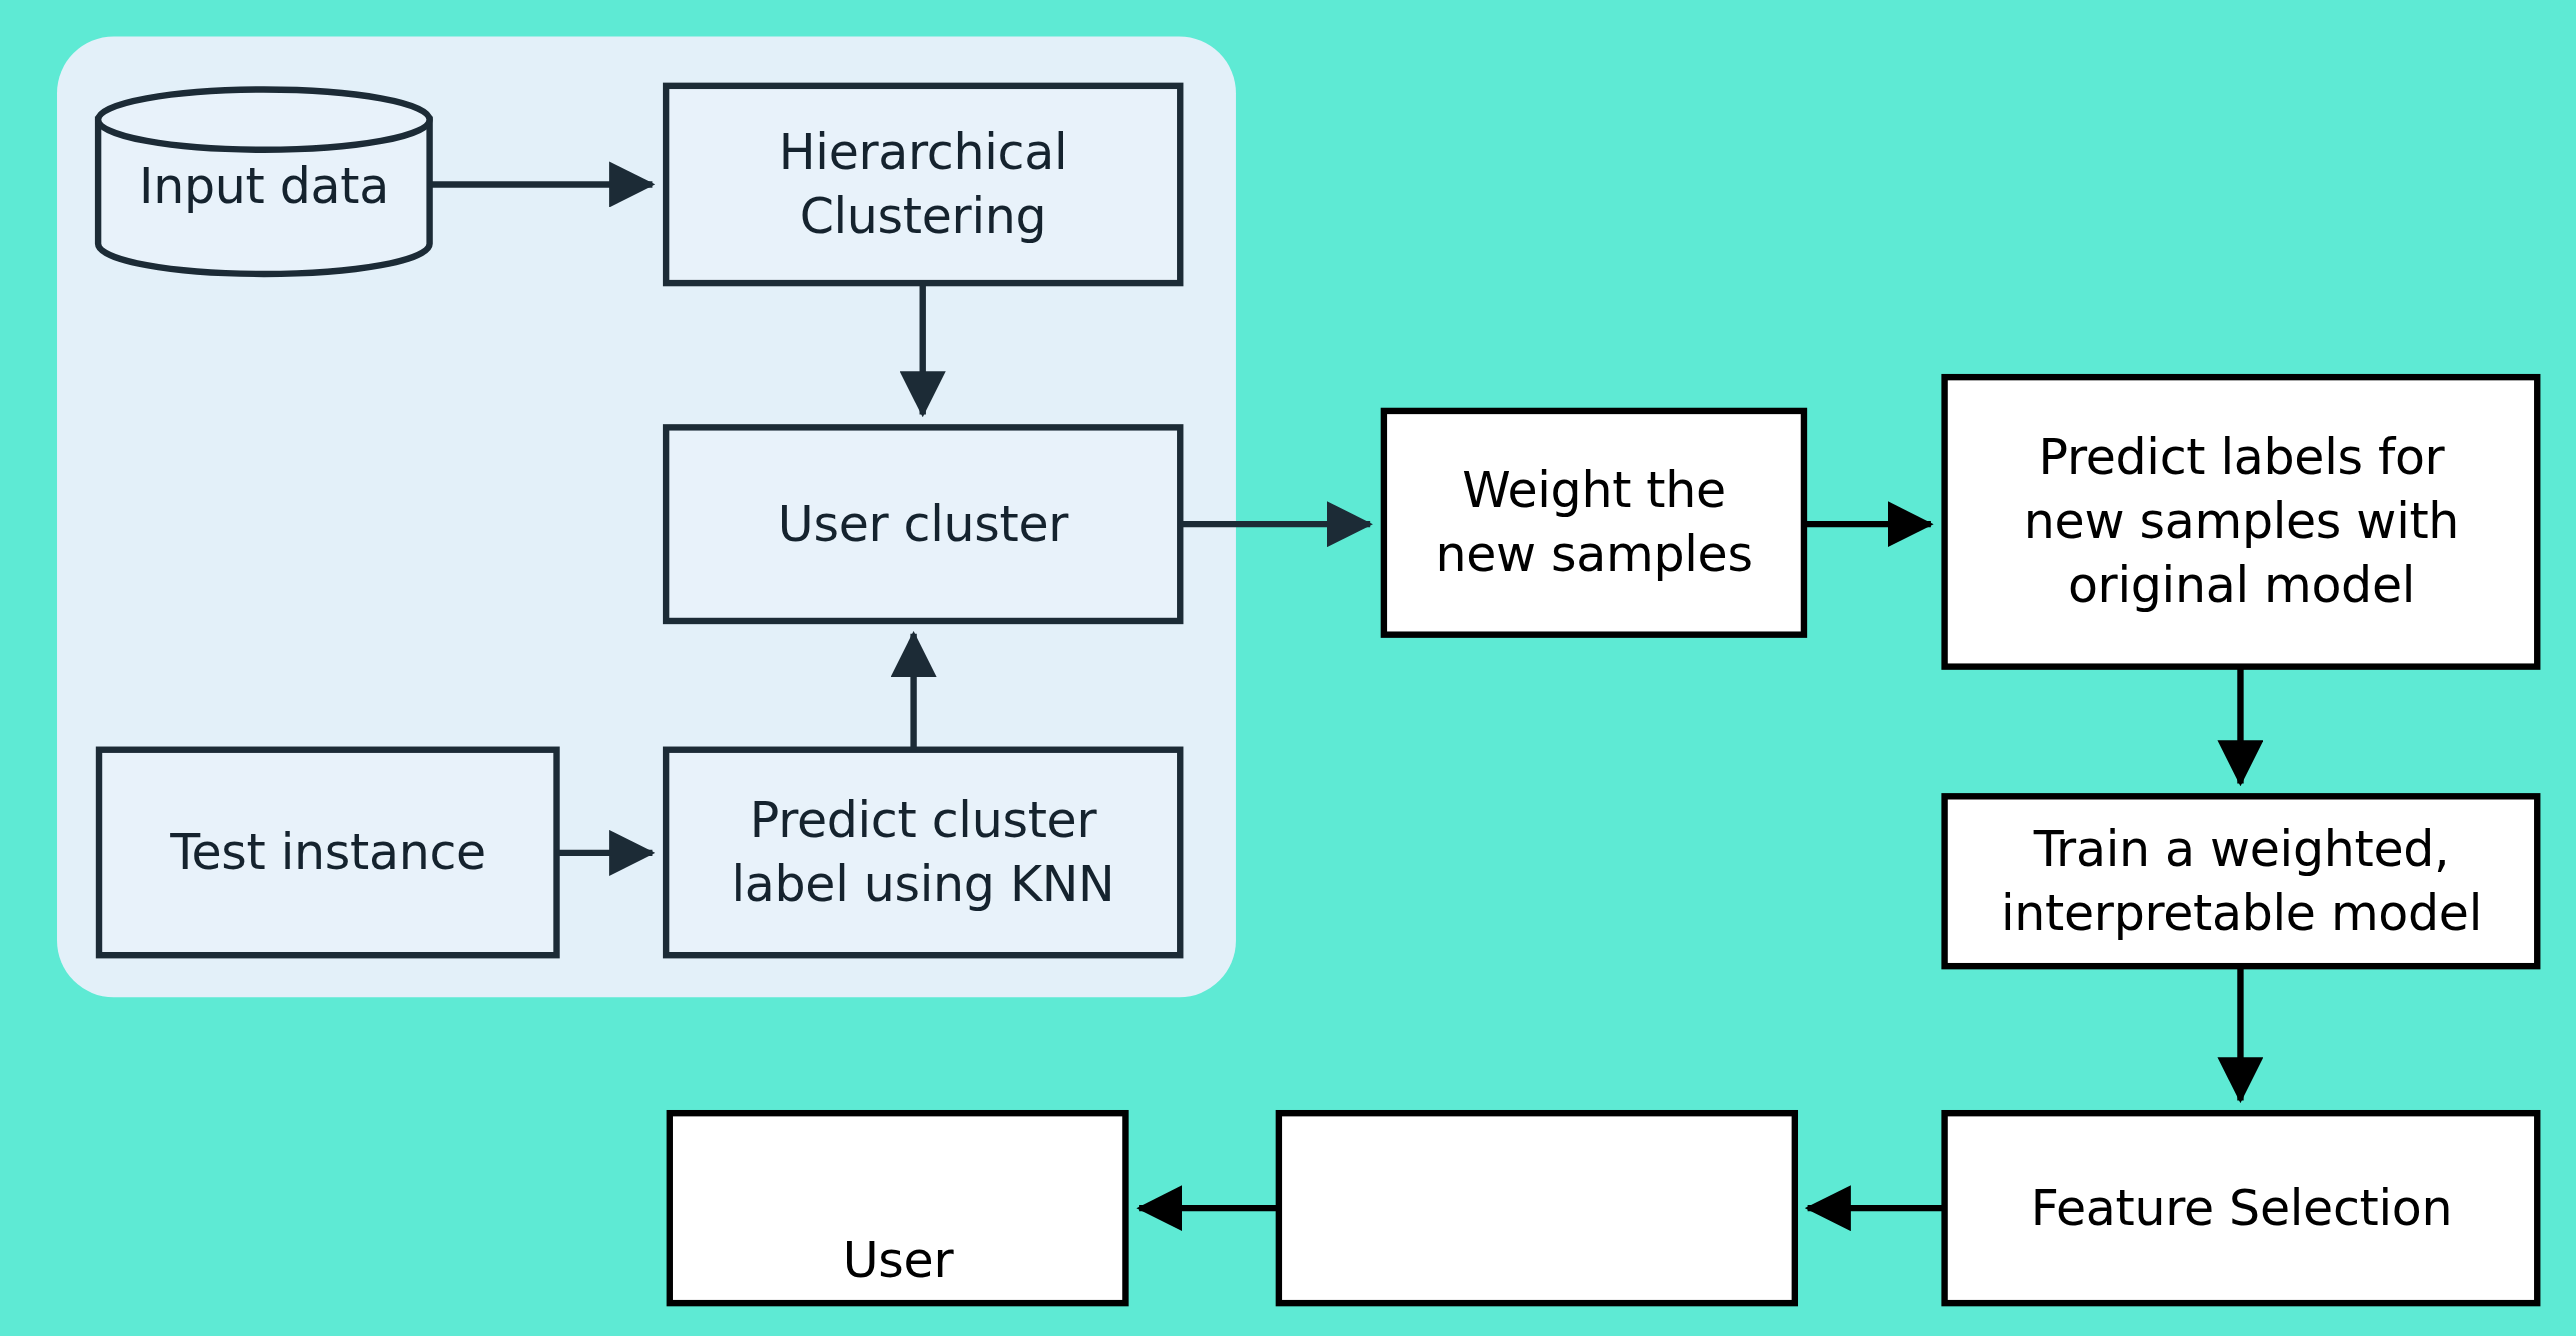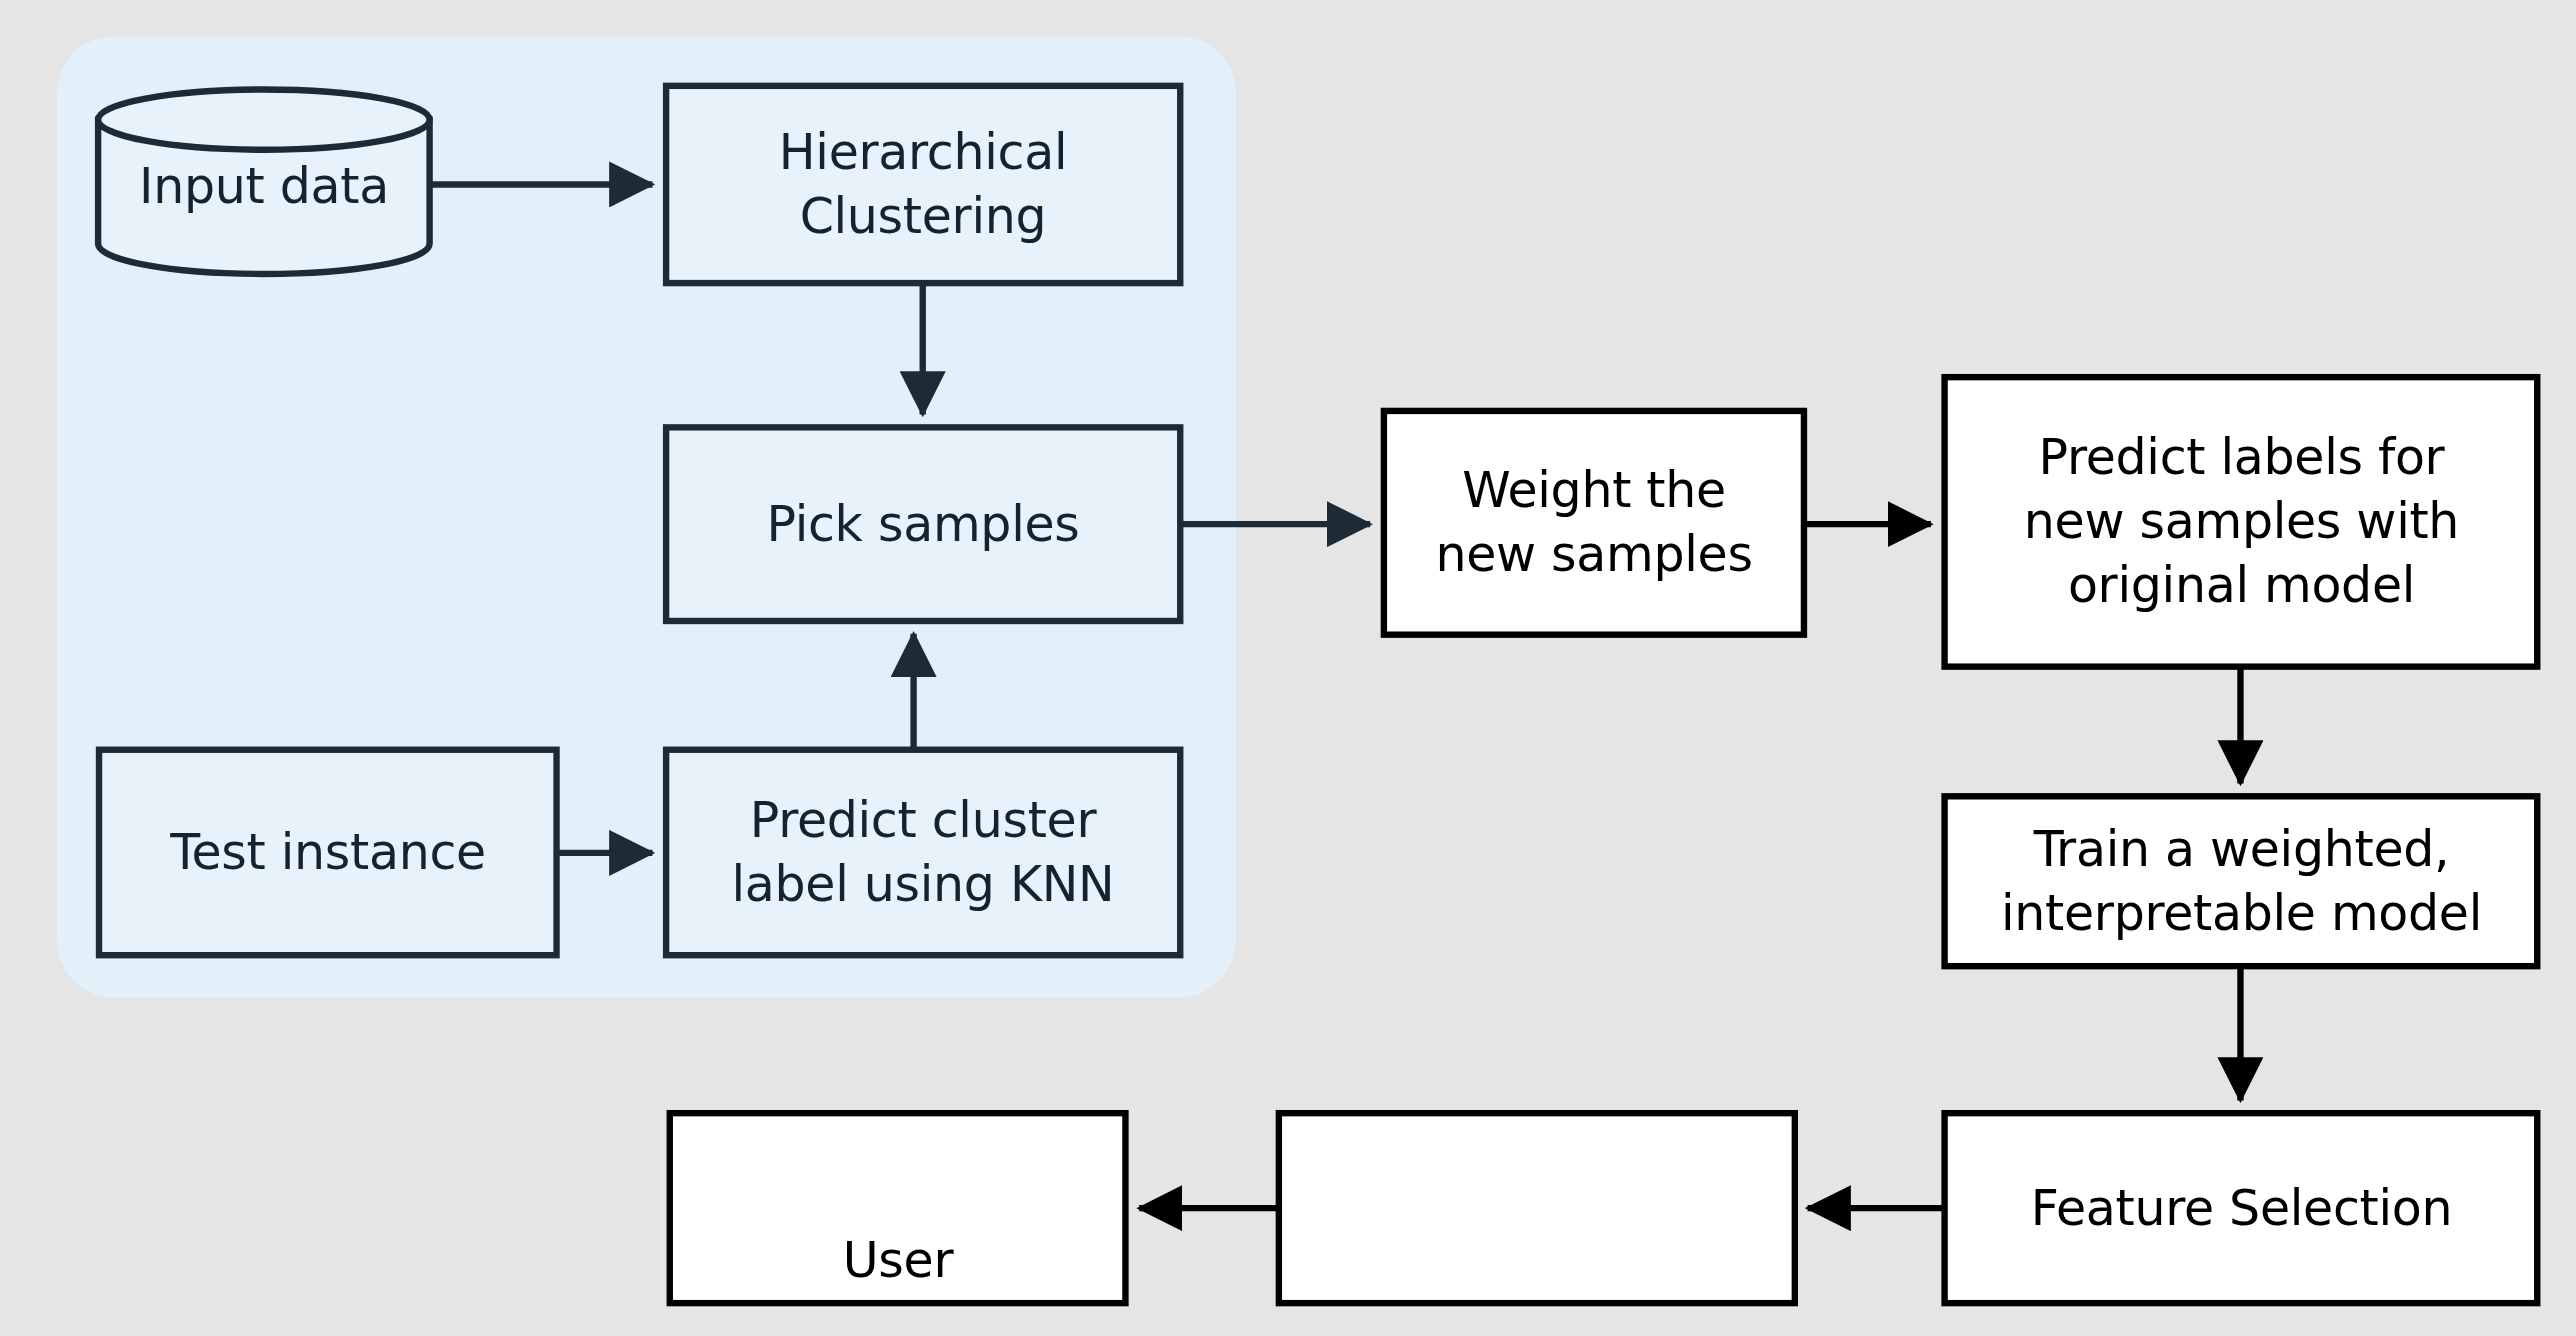--- a/index.html
+++ b/index.html
@@ -4,21 +4,21 @@
 <style>
   html, body {
     margin: 0;
     padding: 0;
     background: #ffffff;
   }
   #canvas {
     position: relative;
     width: 2576px;
     height: 1336px;
-    background: #e5e5e5;
+    background: #5eead4;
     overflow: hidden;
     font-family: "DejaVu Sans", sans-serif;
   }
   #canvas svg.layer {
     position: absolute;
     left: 0;
     top: 0;
     width: 2576px;
     height: 1336px;
   }
@@ -108,21 +108,21 @@
 
     <line x1="1400" y1="1323" x2="1247" y2="1323" stroke="#000000" stroke-width="7" marker-end="url(#arrow-black)"></line>
 
   </svg>
 
   <div class="node-label" style="left:98px; top:100px; width:332px; height:174px;">Input data</div>
 
   <div class="node-label" style="left:666px; top:86px; width:514px; height:197px;">Hierarchical
 Clustering</div>
 
-  <div class="node-label" style="left:666px; top:428px; width:514px; height:194px;">Pick samples</div>
+  <div class="node-label" style="left:666px; top:428px; width:514px; height:194px;">User cluster</div>
 
   <div class="node-label" style="left:99px; top:750px; width:458px; height:206px;">Test instance</div>
 
   <div class="node-label" style="left:666px; top:750px; width:514px; height:206px;">Predict cluster
 label using KNN</div>
 
   <div class="node-label plain" style="left:1384px; top:411px; width:420px; height:224px;">Weight the
 new samples</div>
 
   <div class="node-label plain" style="left:1945px; top:377px; width:593px; height:290px;">Predict labels for

